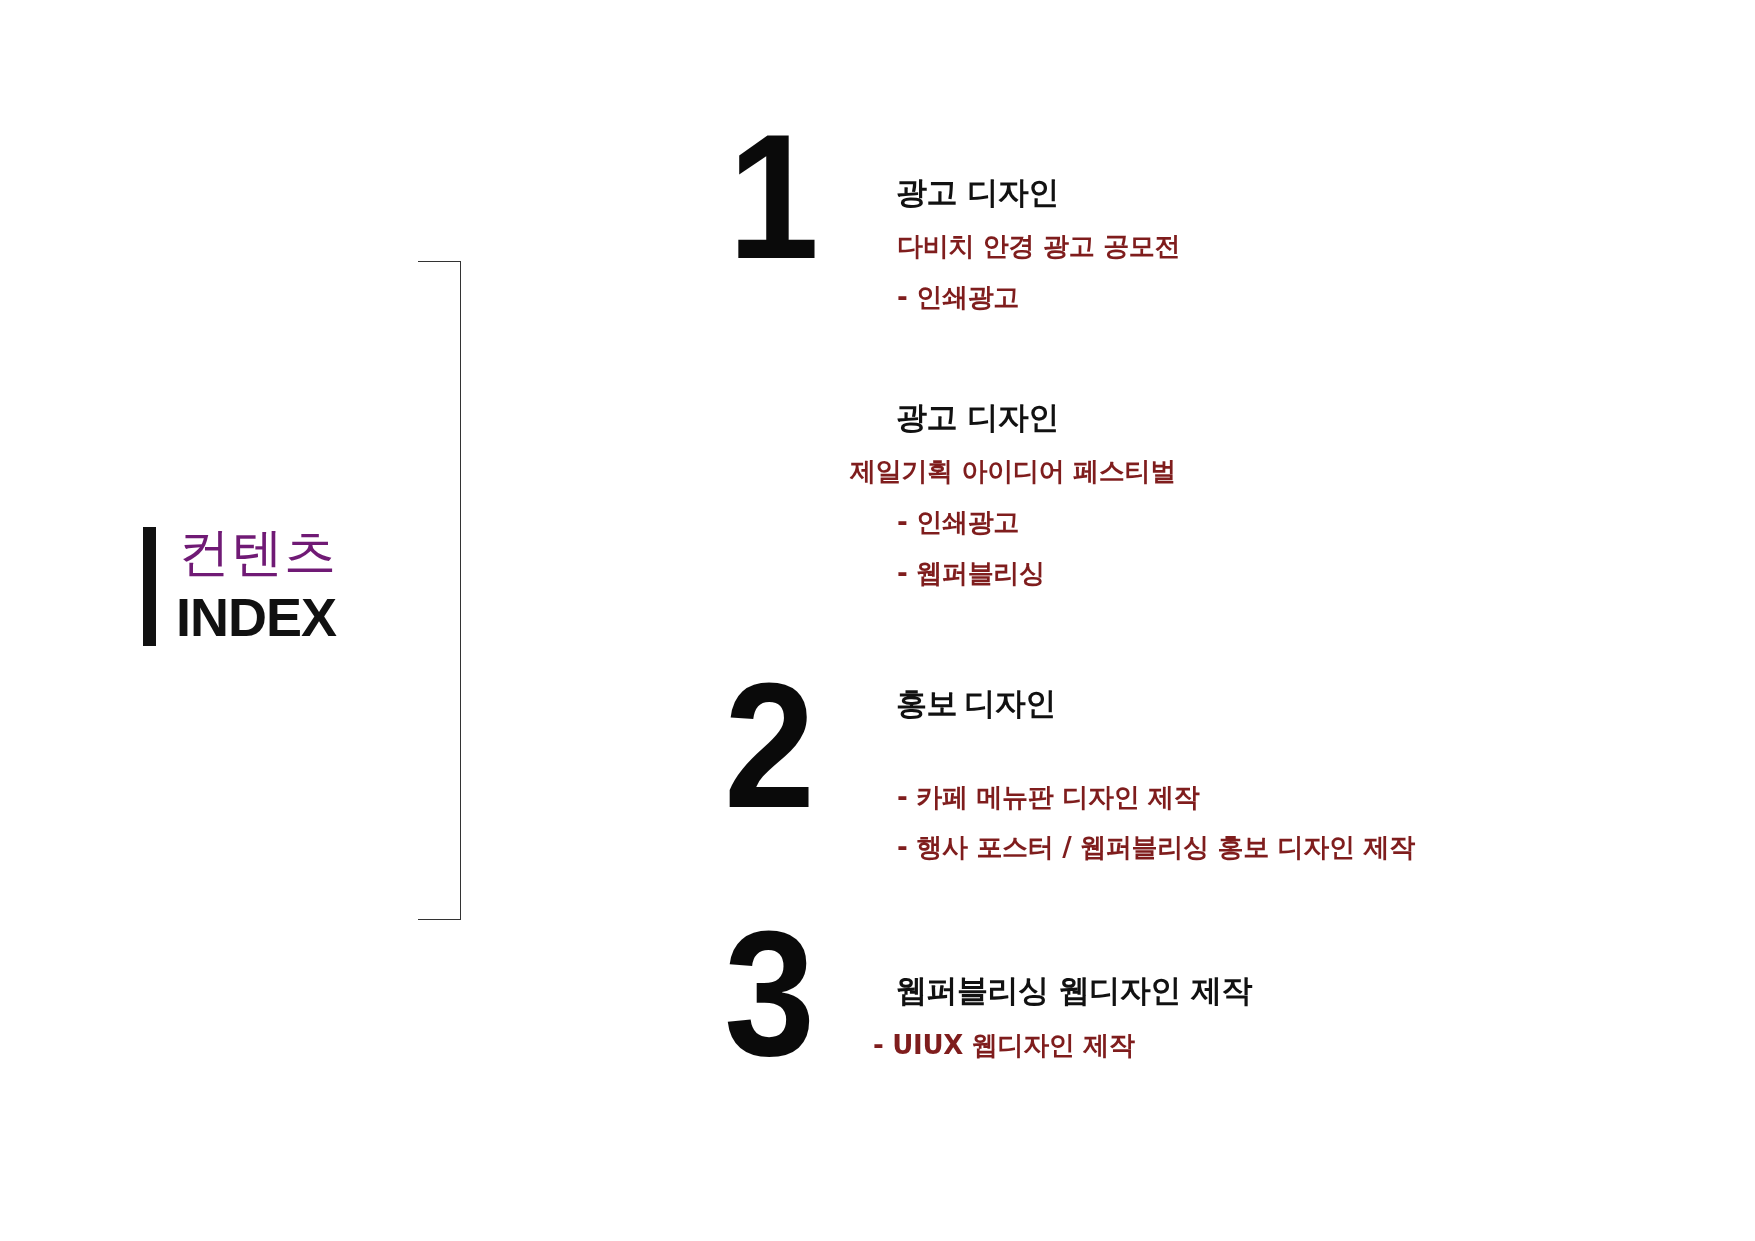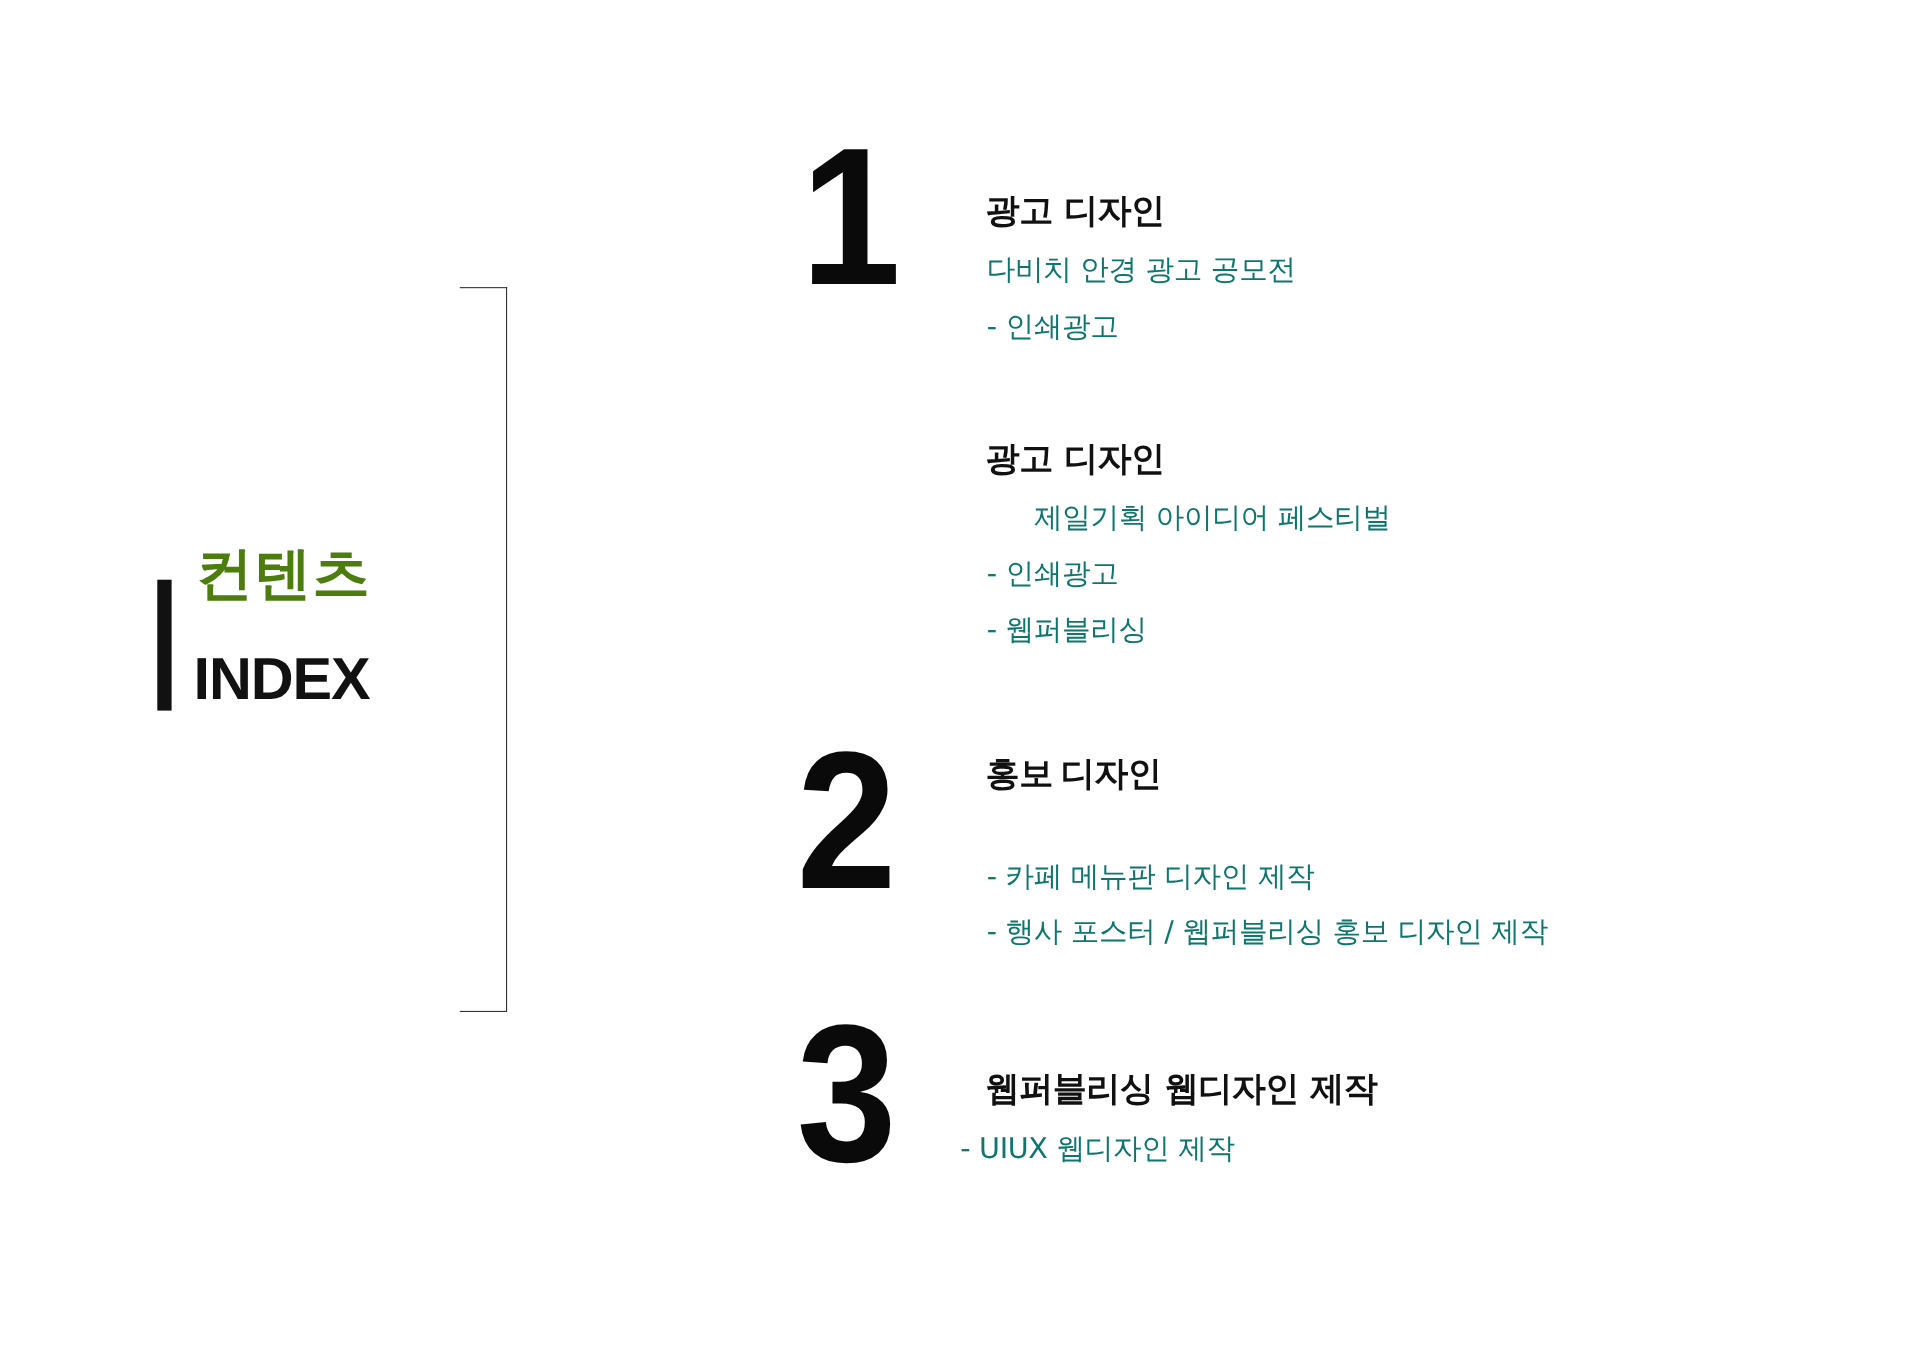--- a/index.html
+++ b/index.html
@@ -1,43 +1,43 @@
 <!DOCTYPE html>
 <html><head>
   <meta charset="utf-8">
   <style>
     html, body { margin: 0; padding: 0; background: #ffffff; }
     body { width: 1755px; height: 1241px; position: relative; overflow: hidden;
            font-family: "DejaVu Sans", "Liberation Sans", sans-serif; color: #111111; }
     .abs { position: absolute; }
     .left-bar { left: 143px; top: 527px; width: 13px; height: 119px; background: #111111; }
-    .kr-title { left: 178px; top: 492px; font-size: 52px; font-weight: 700; line-height: 60px; letter-spacing: 1px; color: #4d7c0f; }
+    .kr-title { left: 178px; top: 522px; font-size: 52px; font-weight: 400; line-height: 60px; letter-spacing: 1px; color: #701a75; }
     .en-title { left: 176px; top: 588px; font-family: "Liberation Sans", sans-serif; font-size: 54px; font-weight: 700; line-height: 58px; letter-spacing: -1px; color: #111111; }
     .bracket { left: 418px; top: 261px; width: 43px; height: 659px; border-top: 1.5px solid #333333; border-right: 1.5px solid #333333; border-bottom: 1.5px solid #333333; box-sizing: border-box; }
     .big-num { font-family: "Liberation Sans", sans-serif; font-weight: 700; font-size: 178px; line-height: 1; color: #0a0a0a; transform: scaleX(0.92); transform-origin: left top; letter-spacing: -4px; }
     .sec-title { font-size: 31px; font-weight: 700; line-height: 40px; color: #111111; letter-spacing: -0.5px; white-space: nowrap; }
-    .sec-line { font-size: 26px; font-weight: 400; line-height: 32px; color: #0f766e; letter-spacing: -0.3px; white-space: nowrap; }
+    .sec-line { font-size: 26px; font-weight: 700; line-height: 32px; color: #7f1d1d; letter-spacing: -0.3px; white-space: nowrap; }
   </style>
 </head>
 <body>
 
 <div class="abs left-bar"></div>
 <div class="abs kr-title">컨텐츠</div>
 <div class="abs en-title">INDEX</div>
 
 <div class="abs bracket"></div>
 
 <div class="abs big-num" style="left:728px; top:108px;">1</div>
 
 <div class="abs sec-title" style="left:896px; top:172px;">광고 디자인</div>
 <div class="abs sec-line" style="left:897px; top:230px;">다비치 안경 광고 공모전</div>
 <div class="abs sec-line" style="left:897px; top:281px;">- 인쇄광고</div>
 
 <div class="abs sec-title" style="left:896px; top:397px;">광고 디자인</div>
-<div class="abs sec-line" style="left:940px; top:455px;">제일기획 아이디어 페스티벌</div>
+<div class="abs sec-line" style="left:850px; top:455px;">제일기획 아이디어 페스티벌</div>
 <div class="abs sec-line" style="left:897px; top:506px;">- 인쇄광고</div>
 <div class="abs sec-line" style="left:897px; top:557px;">- 웹퍼블리싱</div>
 
 <div class="abs big-num" style="left:724px; top:657px;">2</div>
 <div class="abs sec-title" style="left:896px; top:684px;font-family:Liberation Serif, serif;">홍보 디자인</div>
 <div class="abs sec-line" style="left:897px; top:781px;">- 카페 메뉴판 디자인 제작</div>
 <div class="abs sec-line" style="left:897px; top:831px;">- 행사 포스터 / 웹퍼블리싱 홍보 디자인 제작</div>
 
 <div class="abs big-num" style="left:724px; top:905px;">3</div>
 <div class="abs sec-title" style="left:896px; top:970px;">웹퍼블리싱 웹디자인 제작</div>

